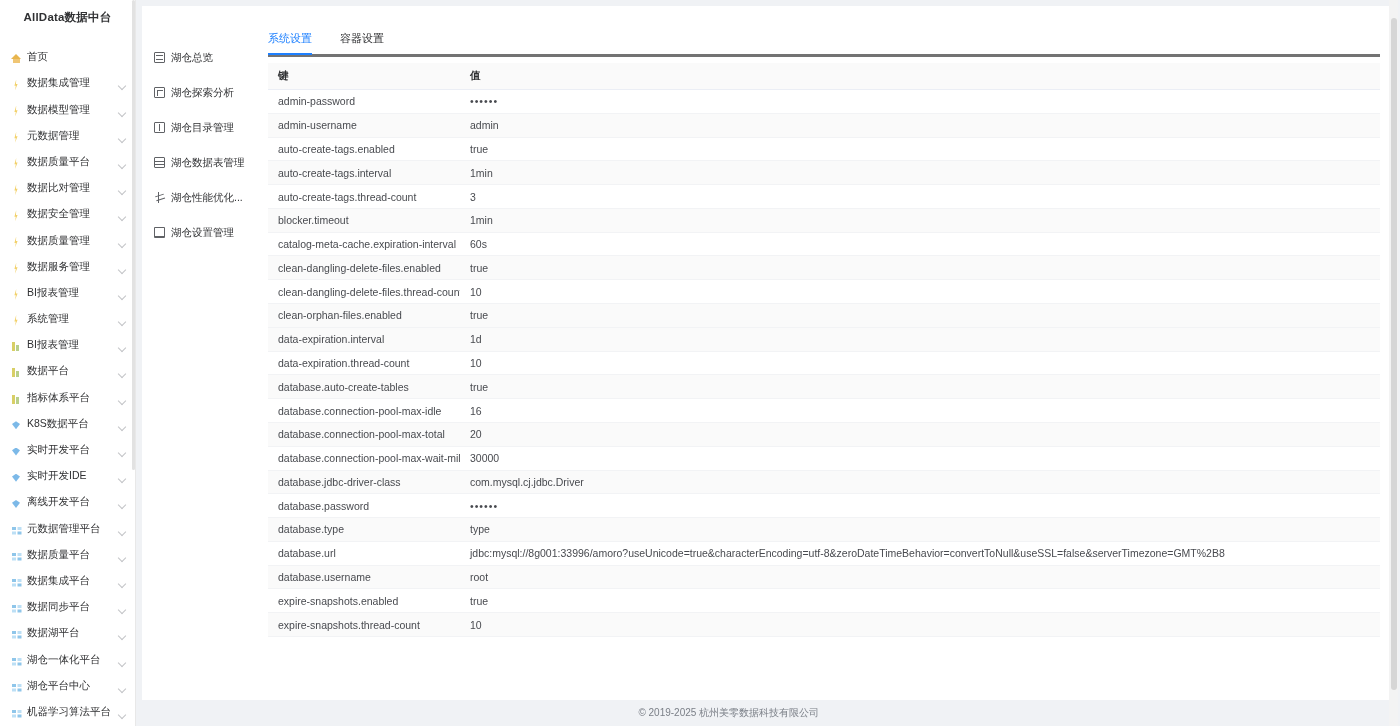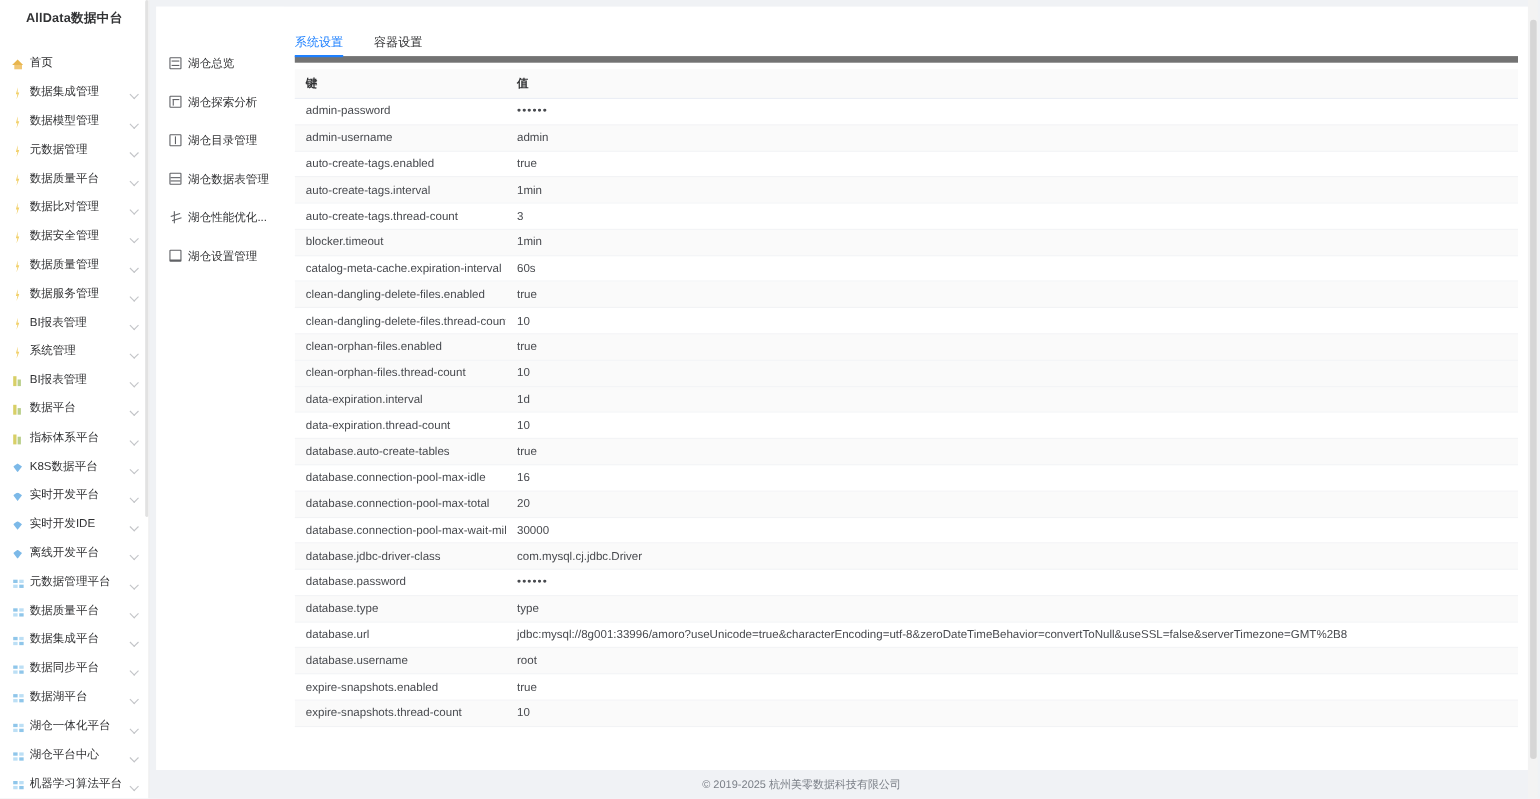--- a/index.html
+++ b/index.html
@@ -183,21 +183,21 @@
 
   
   .content {
     flex: 1 1 auto;
     padding: 25px 14px 0 10px;
     overflow: hidden;
     position: relative;
   }
   .tabs {
     display: flex;
-    border-bottom: 6px solid #737373;
+    border-bottom: 3px solid #737373;
     height: 26px;
   }
   .tab {
     font-size: 11px;
     color: #303133;
     margin-right: 28px;
     padding-bottom: 7px;
     cursor: pointer;
     position: relative;
   }
@@ -488,24 +488,20 @@
               </tr>
               <tr>
                 <td class="col-key">clean-dangling-delete-files.thread-count</td>
                 <td>10</td>
               </tr>
               <tr class="striped">
                 <td class="col-key">clean-orphan-files.enabled</td>
                 <td>true</td>
               </tr>
               <tr class="striped">
-                <td class="col-key">clean-orphan-files.thread-count</td>
-                <td>10</td>
-              </tr>
-              <tr class="striped">
                 <td class="col-key">data-expiration.interval</td>
                 <td>1d</td>
               </tr>
               <tr>
                 <td class="col-key">data-expiration.thread-count</td>
                 <td>10</td>
               </tr>
               <tr class="striped">
                 <td class="col-key">database.auto-create-tables</td>
                 <td>true</td>

